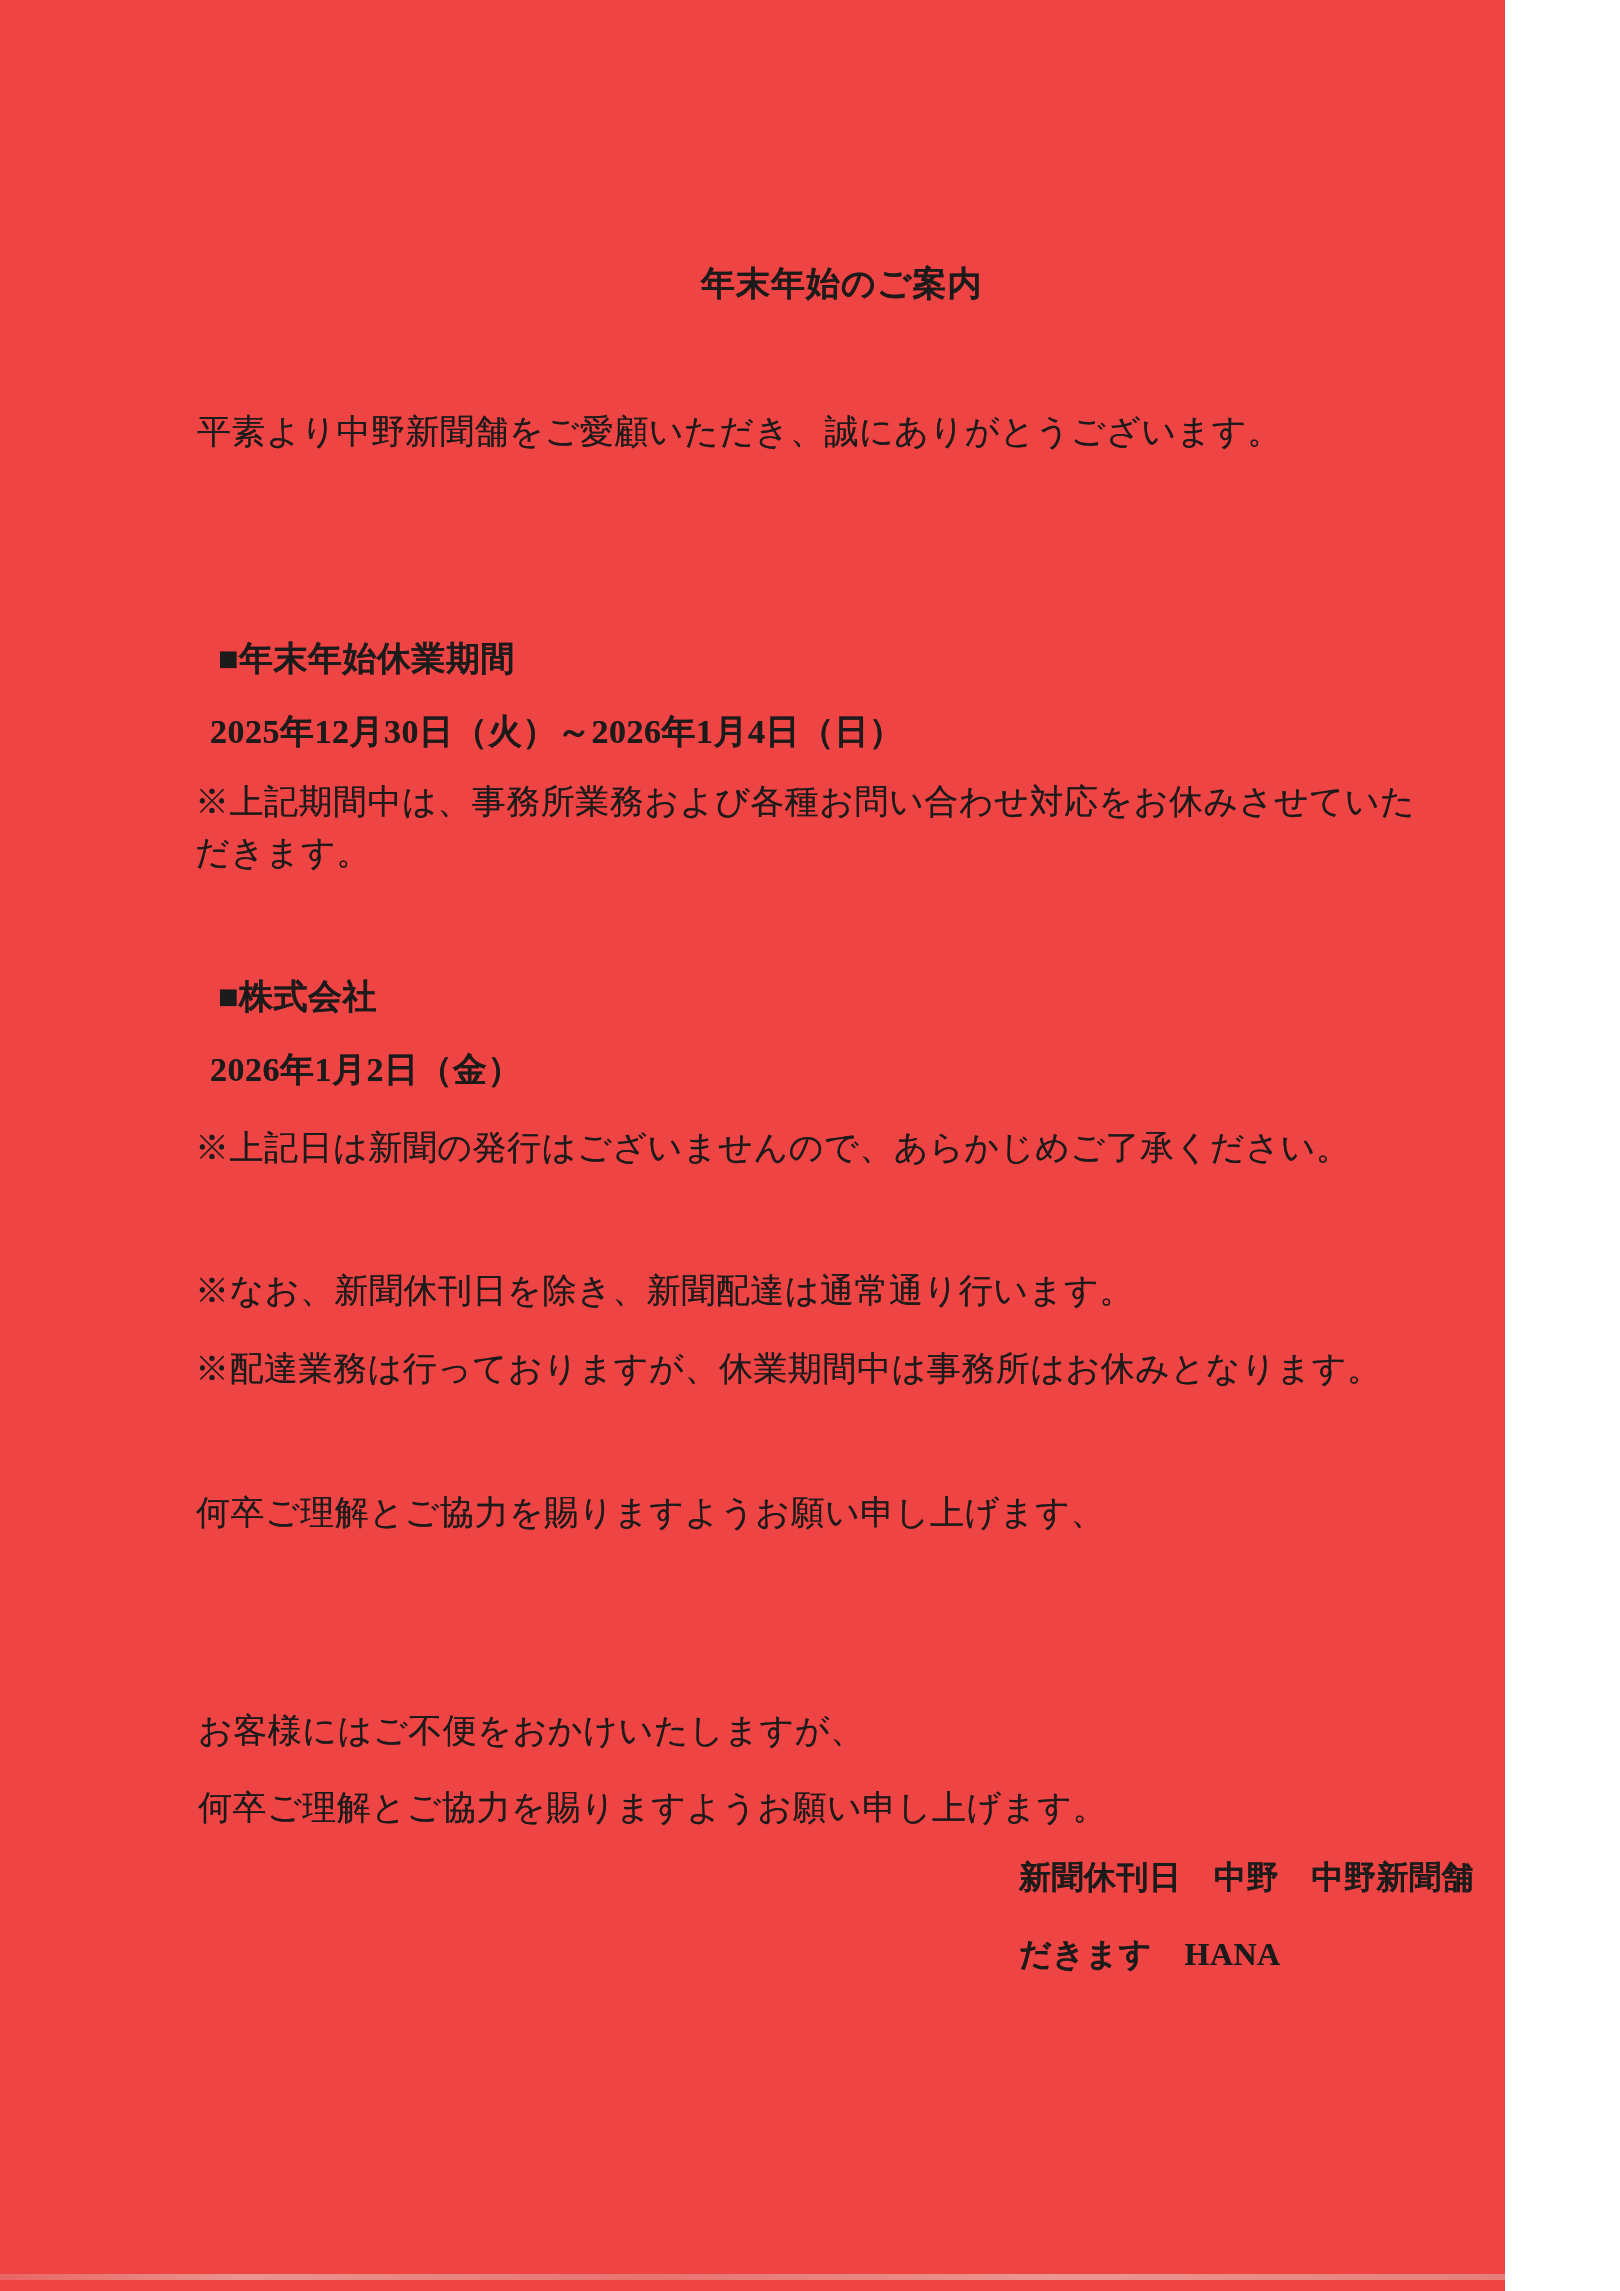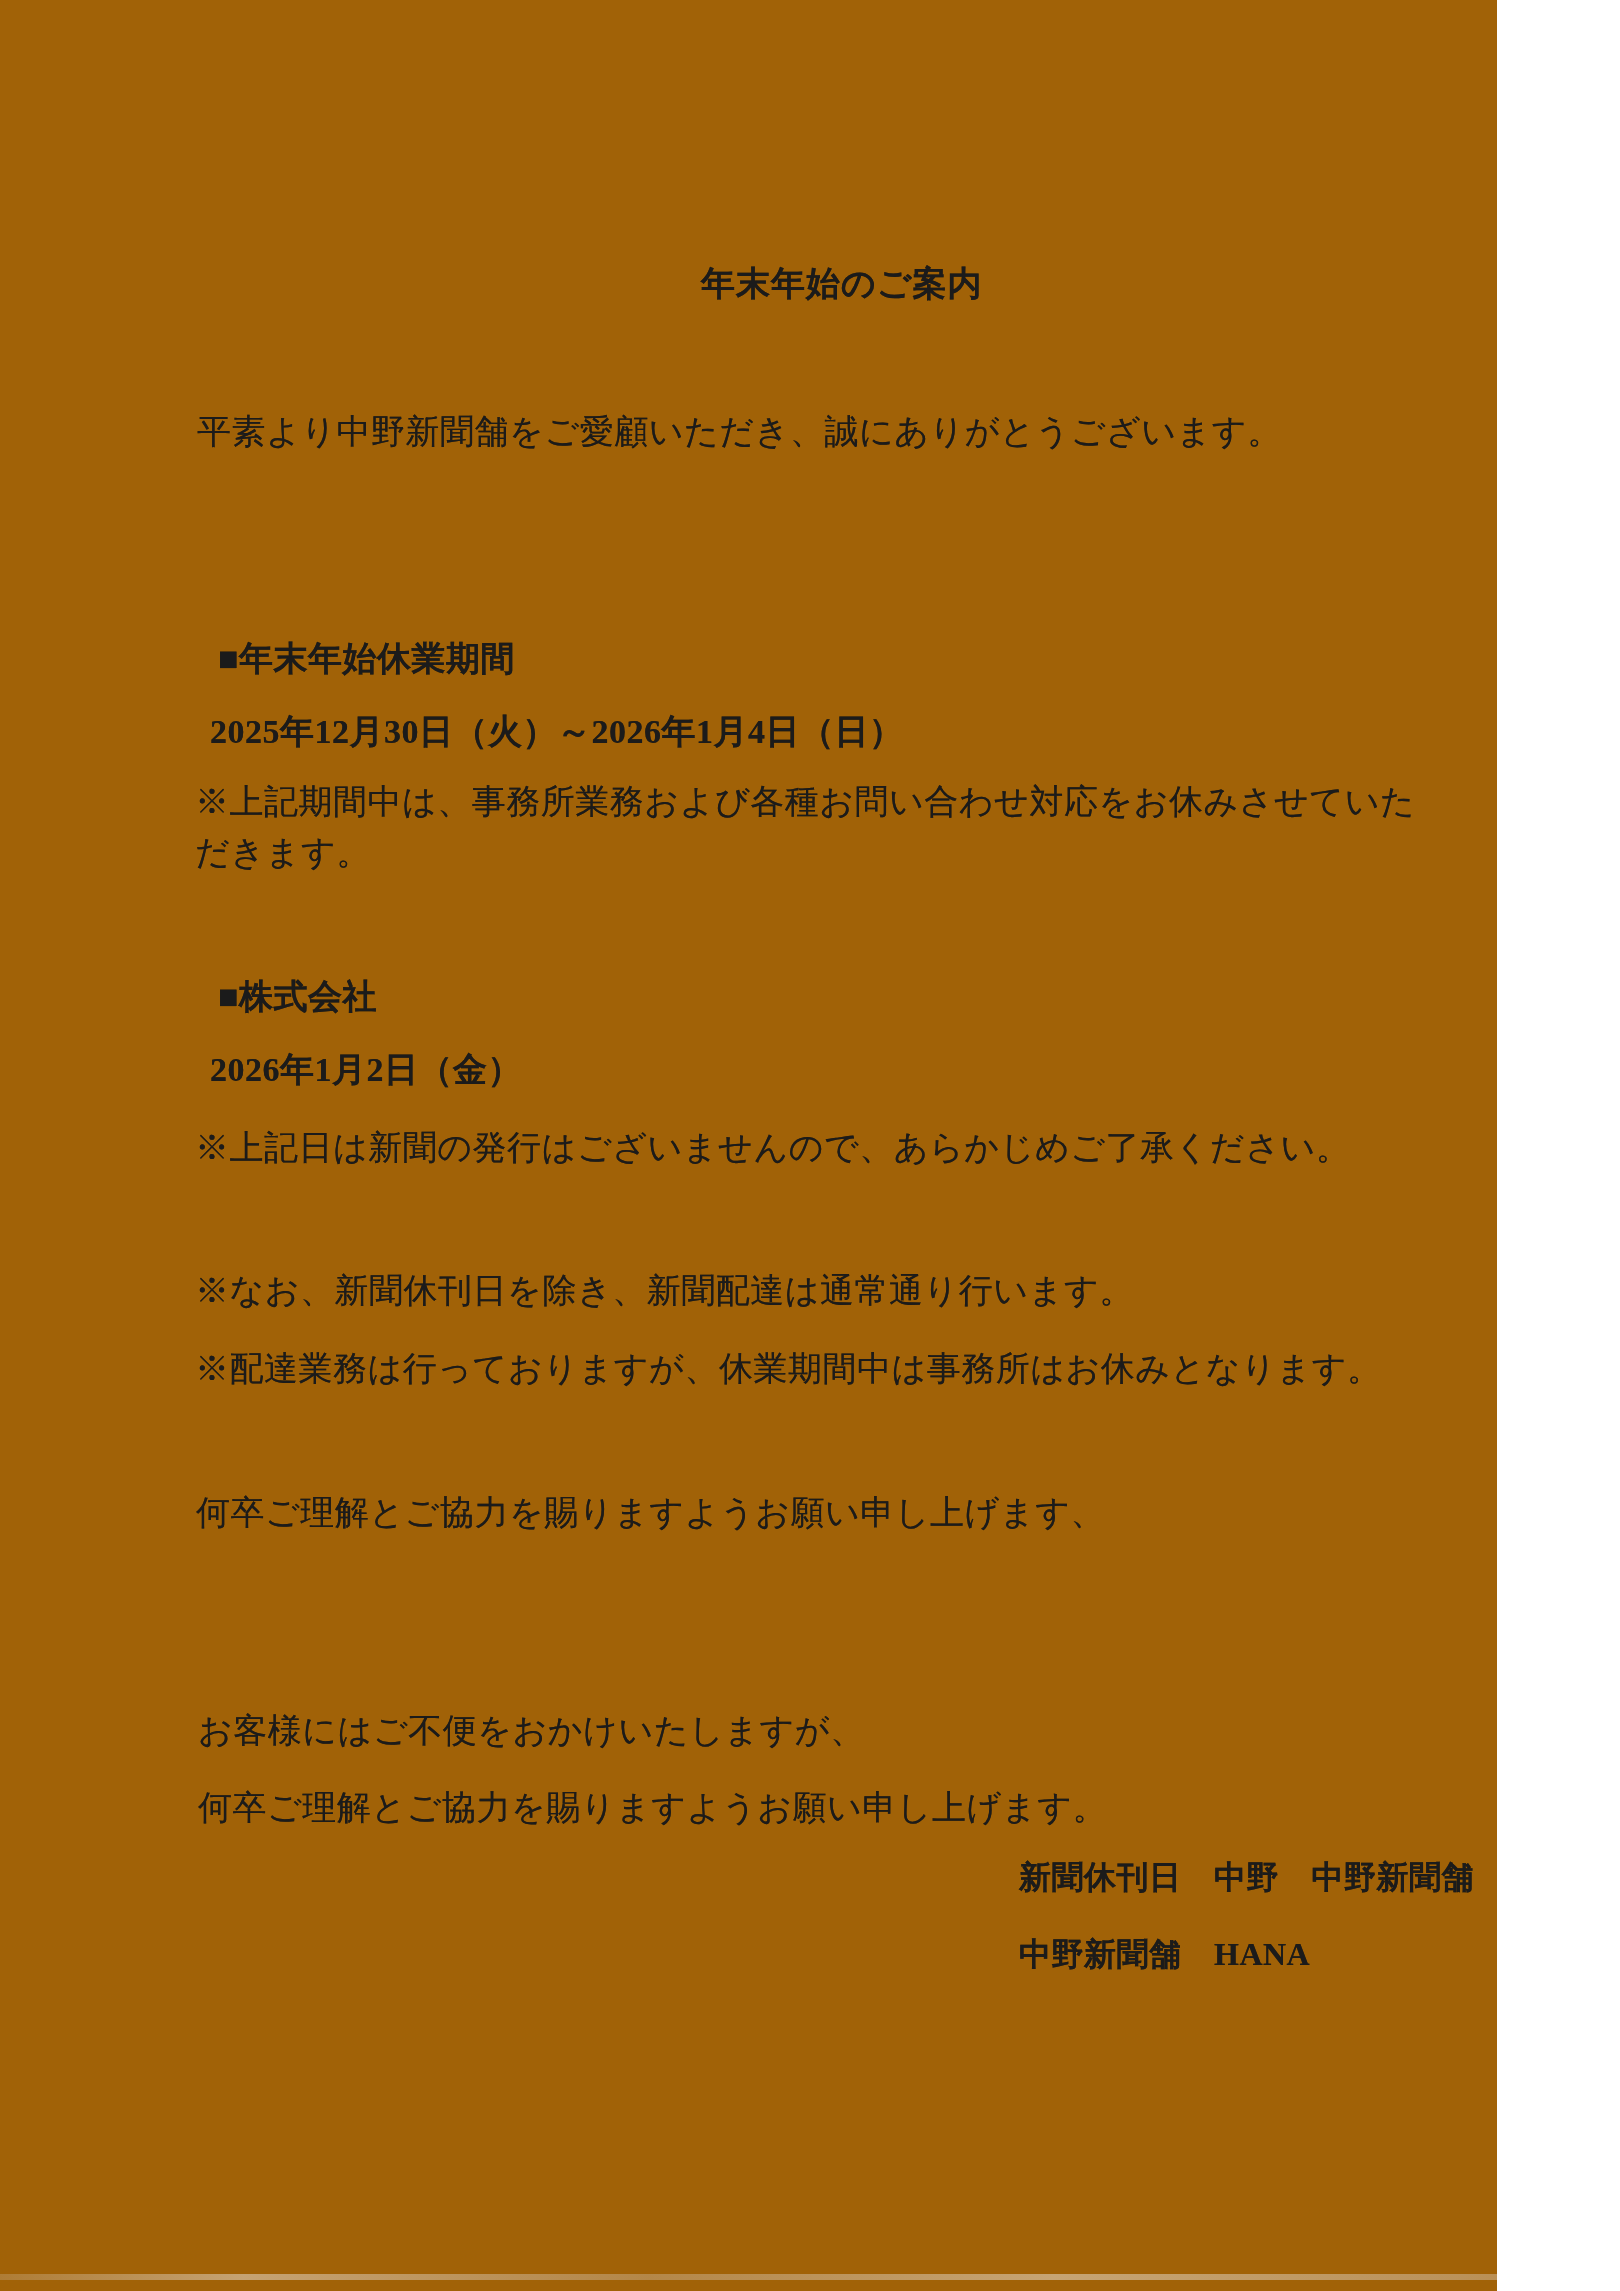--- a/index.html
+++ b/index.html
@@ -4,24 +4,25 @@
 <style>
   html, body {
     margin: 0;
     padding: 0;
     background: #ffffff;
   }
   .page {
     position: relative;
     width: 1497px;
     height: 2292px;
-    background: #a16207;
+    background: #ef4444;
     overflow: hidden;
     font-family: "Liberation Serif", "DejaVu Serif", serif;
     color: #1b1b1b;
+    padding-left: 8px;
   }
   .line {
     position: absolute;
     white-space: pre;
     font-size: 34px;
     line-height: 1;
     letter-spacing: 0.5px;
     
     text-shadow: 0 0 0.6px rgba(10,10,10,0.6);
   }
@@ -88,18 +89,18 @@
 
   <div class="line" style="top:1496px; left:196px;">何卒ご理解とご協力を賜りますようお願い申し上げます、</div>
 
 
   <div class="line" style="top:1714px; left:198px;">お客様にはご不便をおかけいたしますが、</div>
 
   <div class="line" style="top:1791px; left:198px;text-align:center;">何卒ご理解とご協力を賜りますようお願い申し上げます。</div>
 
   <div class="line signature" style="top:1861px; left:1019px;">新聞休刊日　中野　中野新聞舗</div>
 
-  <div class="line signature" style="top:1938px; left:1019px;">中野新聞舗　HANA</div>
+  <div class="line signature" style="top:1938px; left:1019px;">だきます　HANA</div>
 
   <div class="scan-edge"></div>
 
 </div>
 
 
 </body></html>

